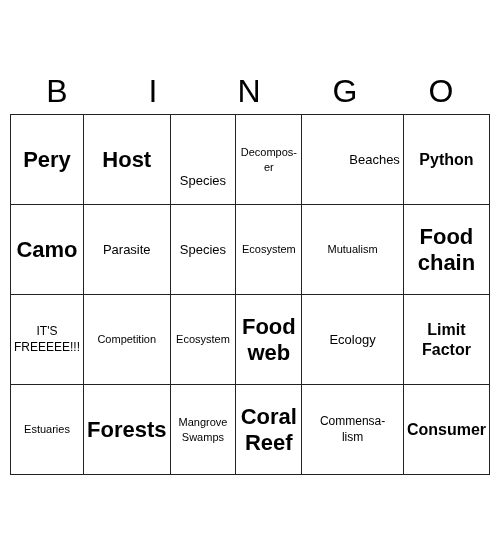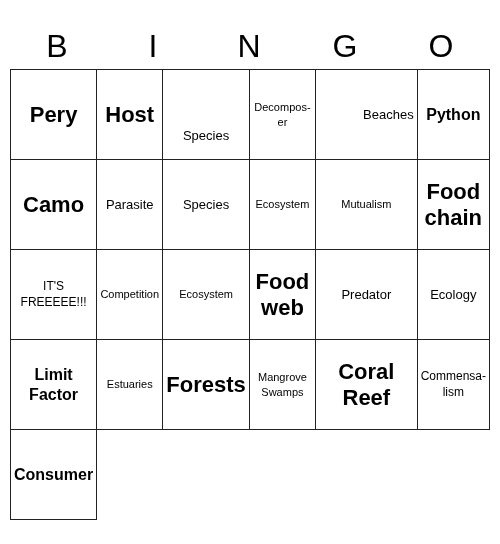--- a/index.html
+++ b/index.html
@@ -135,23 +135,20 @@
       <div class="cell">
         <span class="cell-text small" style="white-space: pre-line;">Competition</span>
       </div>
       <div class="cell">
         <span class="cell-text small" style="white-space: pre-line;">Ecosystem</span>
       </div>
       <div class="cell">
         <span class="cell-text large" style="white-space: pre-line;">Food web</span>
       </div>
       <div class="cell">
-        <span class="cell-text" style="white-space: pre-line;">Predator</span>
-      </div>
-      <div class="cell">
         <span class="cell-text" style="white-space: pre-line;">Ecology</span>
       </div>
       <div class="cell">
         <span class="cell-text medium" style="white-space: pre-line;">Limit Factor</span>
       </div>
       <div class="cell">
         <span class="cell-text small" style="white-space: pre-line;">Estuaries</span>
       </div>
       <div class="cell">
         <span class="cell-text large" style="white-space: pre-line;">Forests</span>

